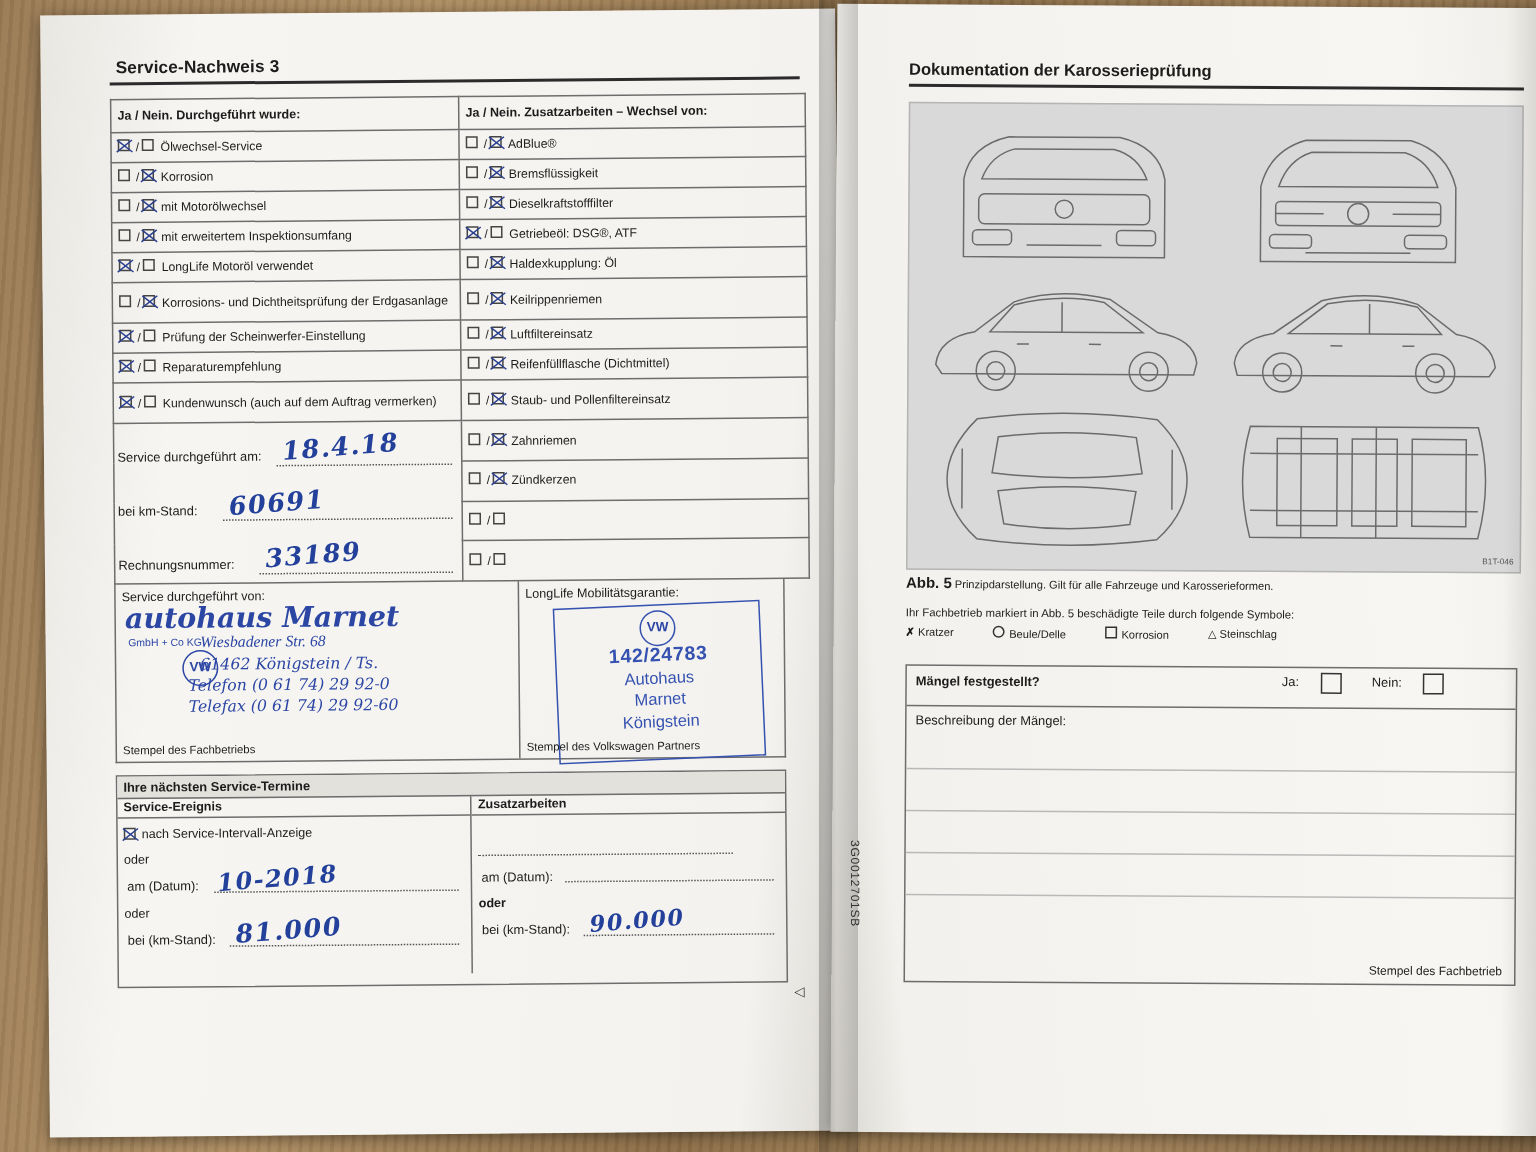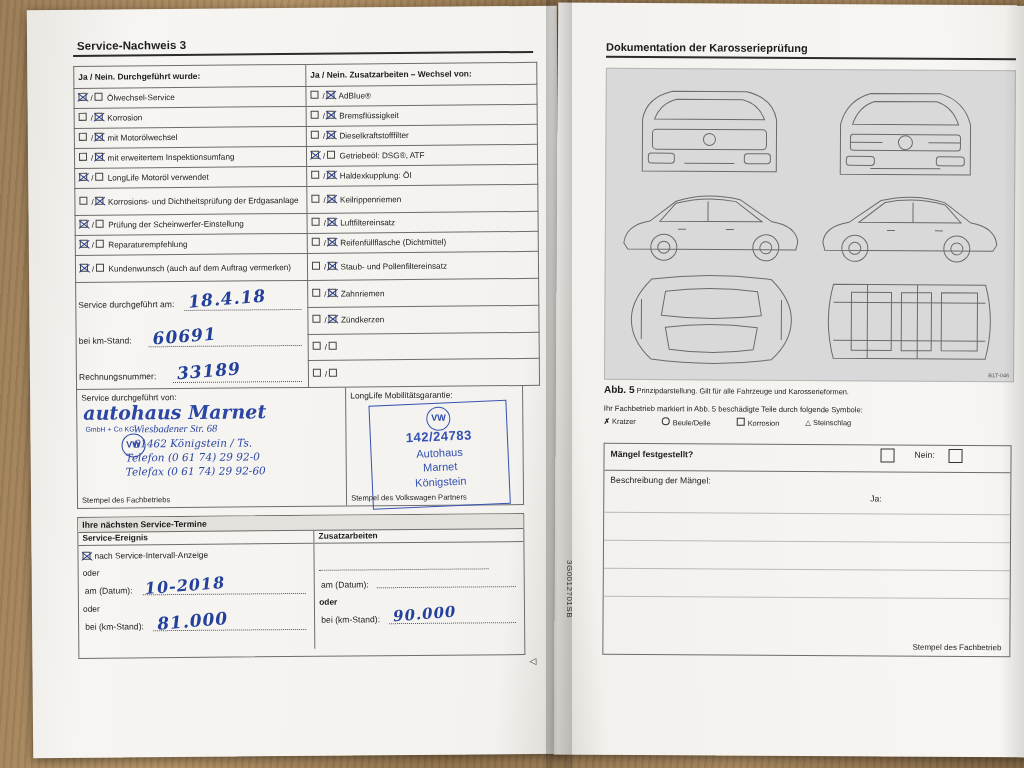--- a/index.html
+++ b/index.html
@@ -644,21 +644,21 @@
           </span>
           <span>
             <span>△</span>
             <span>Steinschlag</span>
           </span>
         </div>
 
         <div class="defect-box">
           <div class="defect-head">
             <span style="font-weight:bold;margin-top:24px;">Mängel festgestellt?</span>
-            <span style="position:absolute; left:266px; top:4px;margin-top:44px;">Ja:</span>
+            <span style="position:absolute; left:250px; top:4px;">Ja:</span>
             <span class="chkbox-lg" style="position:absolute; left:276px; top:3px;"></span>
             <span style="position:absolute; left:310px; top:4px;">Nein:</span>
             <span class="chkbox-lg" style="position:absolute; left:344px; top:3px;"></span>
           </div>
           <div class="defect-sub">Beschreibung der Mängel:</div>
           <div class="ruled" style="top:68px;"></div>
           <div class="ruled" style="top:96px;"></div>
           <div class="ruled" style="top:124px;"></div>
           <div class="ruled" style="top:152px;"></div>
           <div style="position:absolute; right:8px; bottom:4px; font-size:8px;">Stempel des Fachbetrieb</div>

